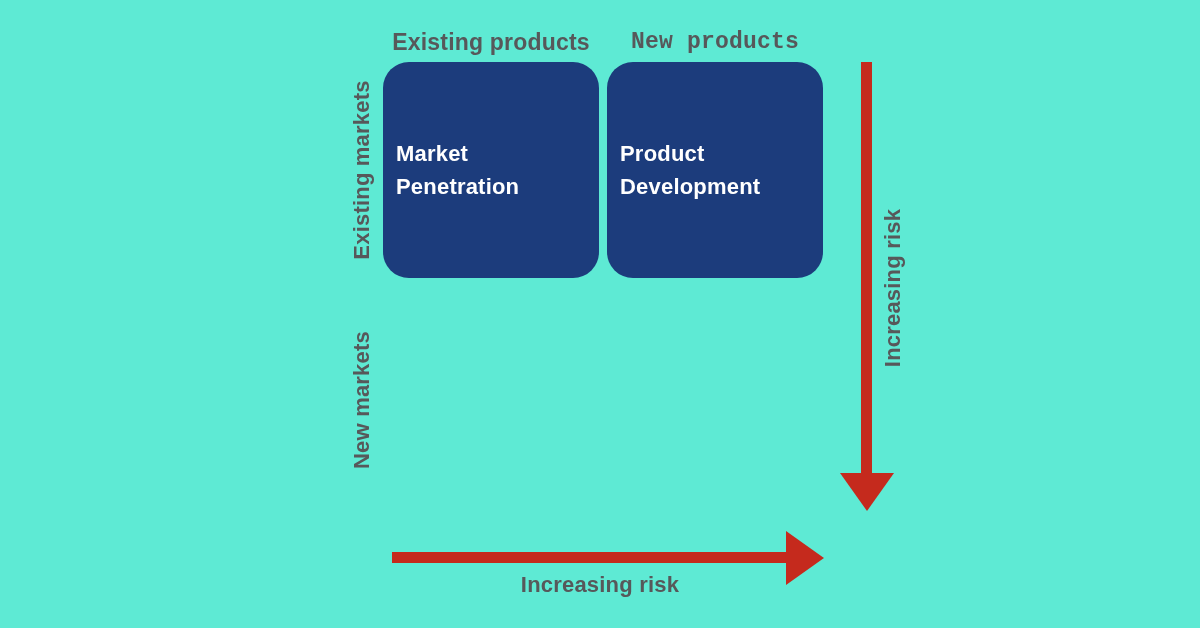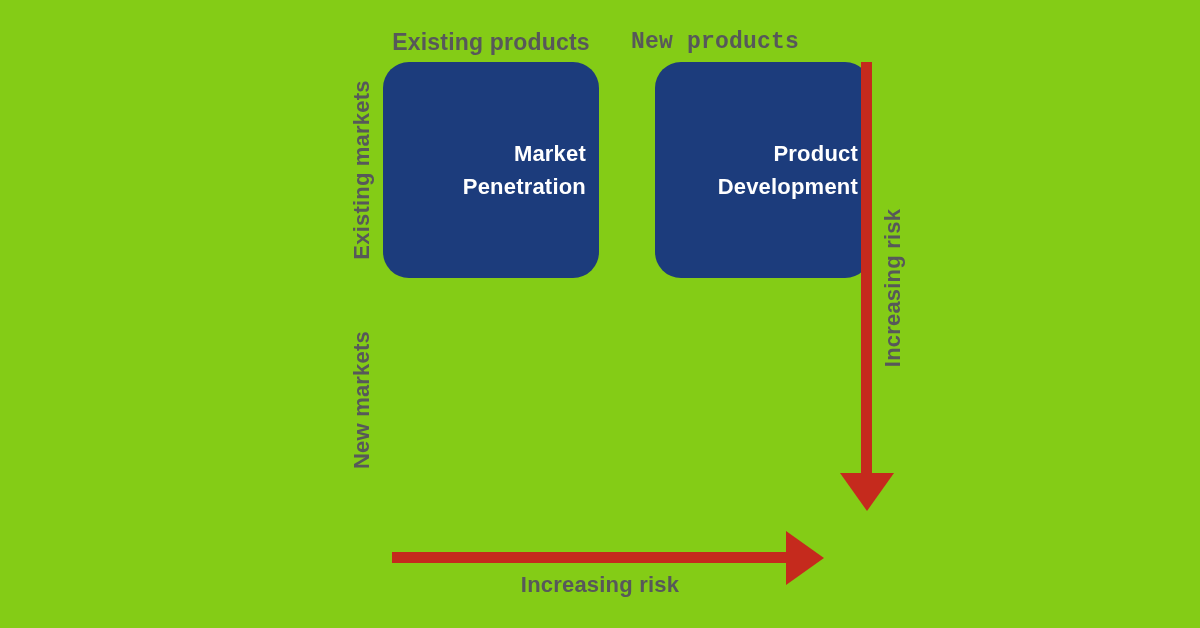--- a/index.html
+++ b/index.html
@@ -4,21 +4,21 @@
 <style>
   * { margin: 0; padding: 0; box-sizing: border-box; }
   html, body { background: #ffffff; }
   body {
     font-family: "Liberation Sans", "DejaVu Sans", sans-serif;
     width: 1200px; height: 628px; overflow: hidden;
   }
   .canvas {
     position: relative;
     width: 1200px; height: 628px;
-    background: #84cc16;
+    background: #5eead4;
   }
 
   
   .col-header {
     position: absolute;
     top: 27px; height: 30px; width: 216px;
     text-align: center;
     font-size: 23px; font-weight: bold;
     color: #57585a; letter-spacing: 0.2px;
     line-height: 30px;
@@ -41,27 +41,27 @@
 
   
   .cell {
     position: absolute;
     width: 216px; height: 216px;
     background: #1c3c7c;
     border-radius: 26px;
     display: flex; align-items: center; justify-content: center;
   }
   .cell.tl { left: 383px; top: 62px; }
-  .cell.tr { left: 607px; top: 62px; margin-left: 48px; }
+  .cell.tr { left: 607px; top: 62px; }
   .cell.bl { left: 383px; top: 292px; }
   .cell.br { left: 607px; top: 292px; }
   .cell-label {
     display: block;
     max-width: 190px;
-    text-align: right;
+    text-align: left;
     color: #ffffff;
     font-size: 22px; font-weight: bold;
     line-height: 33px; letter-spacing: 0.2px;
   }
 
   
   .v-arrow-shaft {
     position: absolute;
     left: 861px; top: 62px;
     width: 11px; height: 411px;

